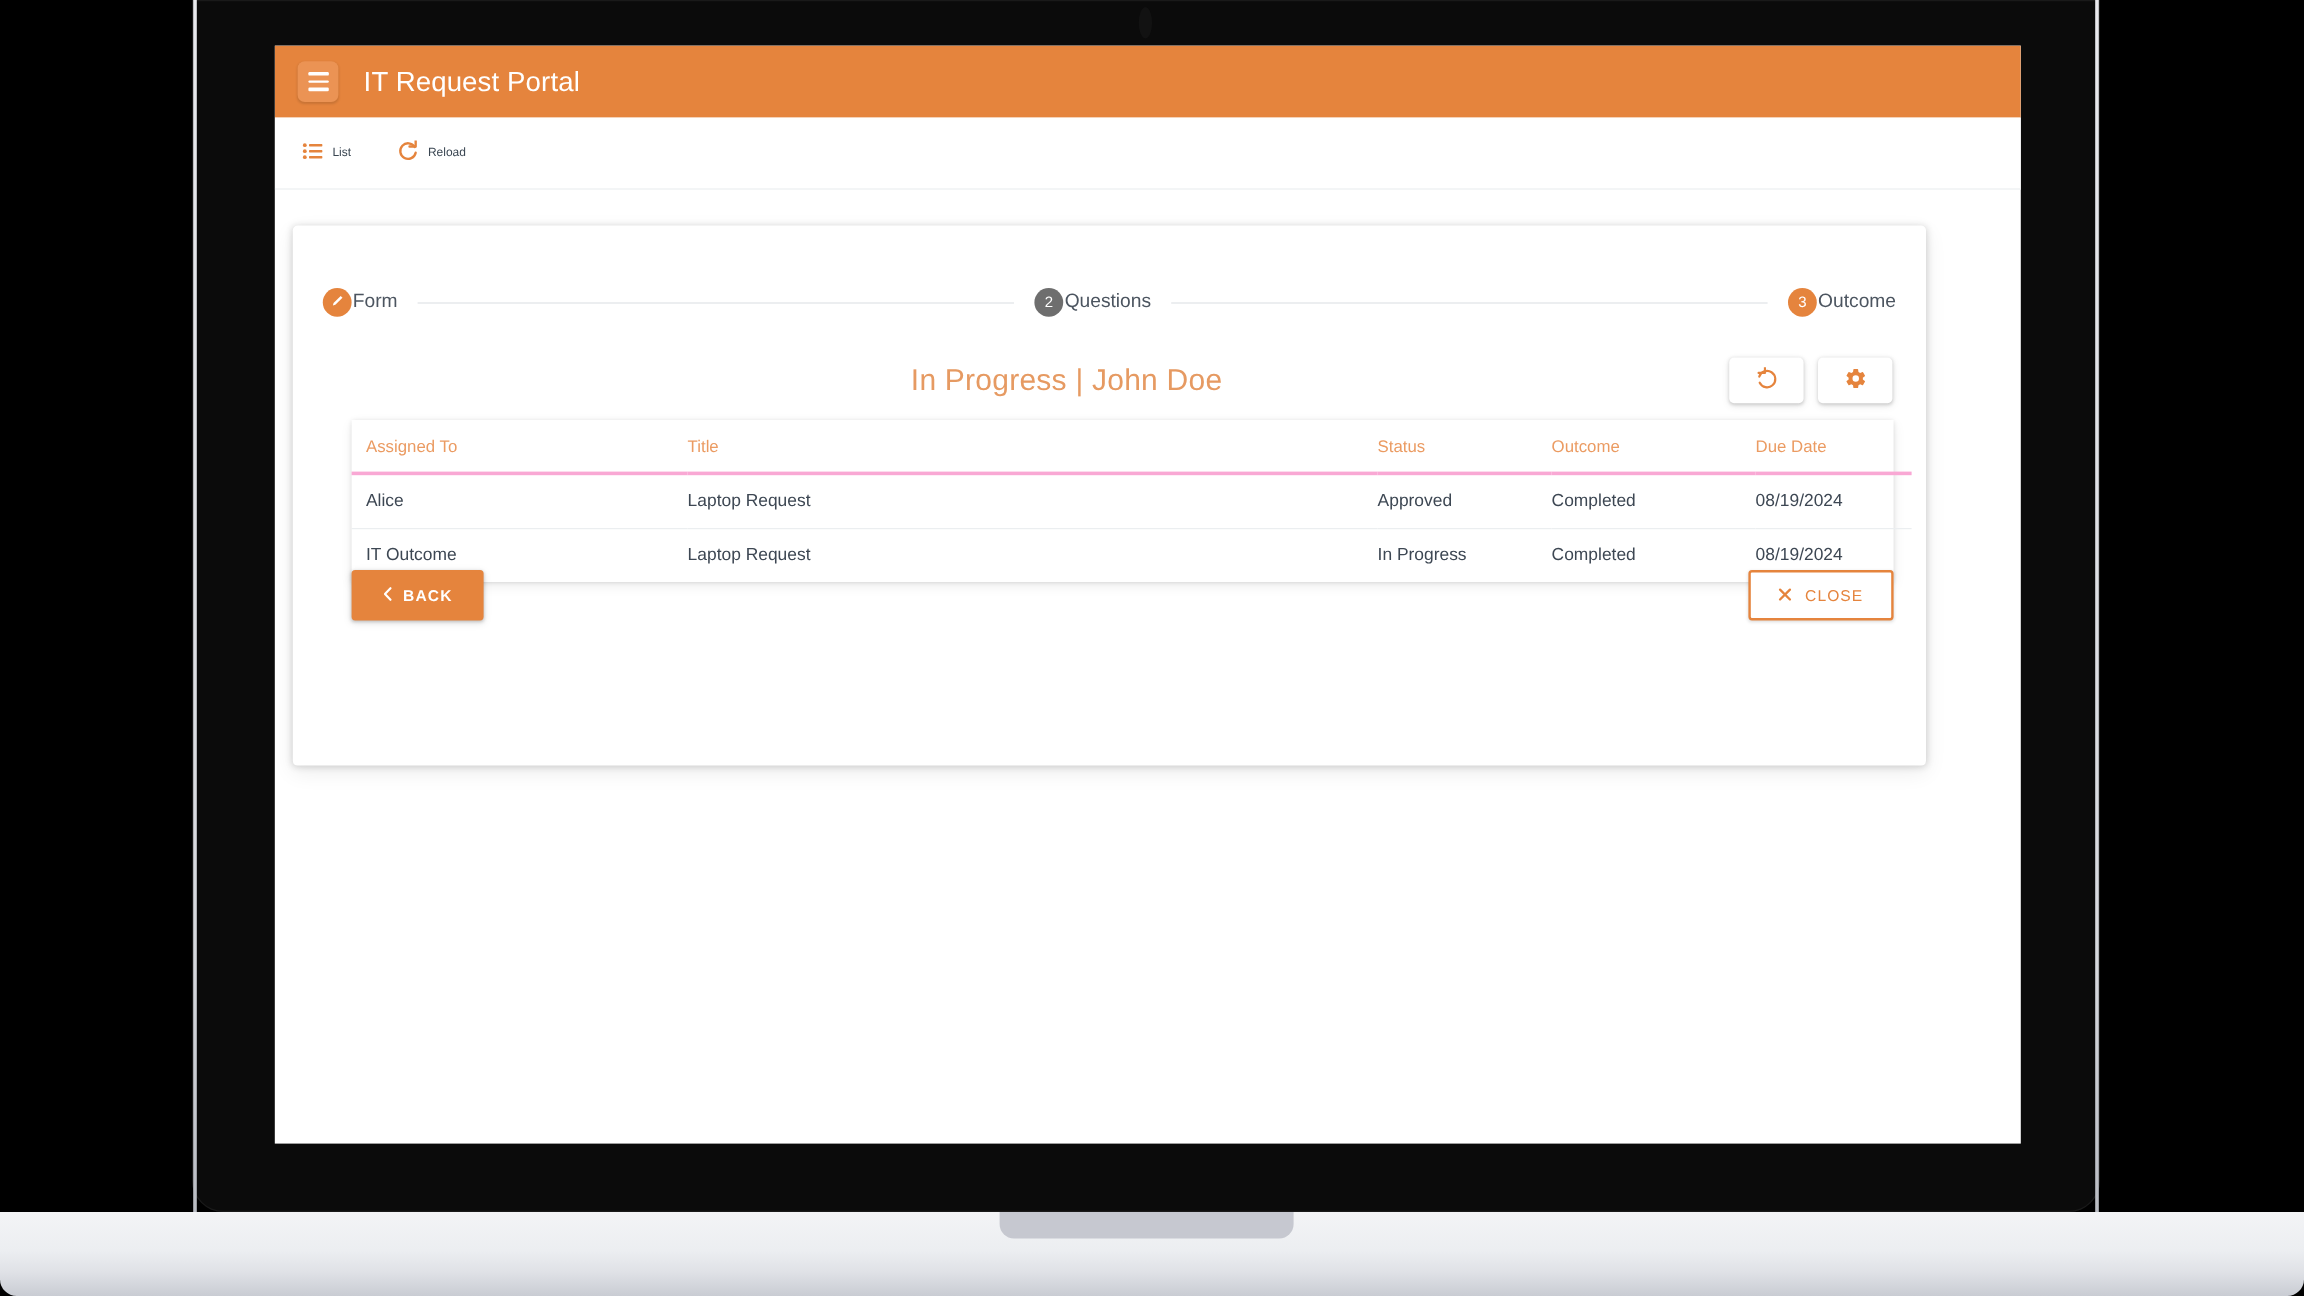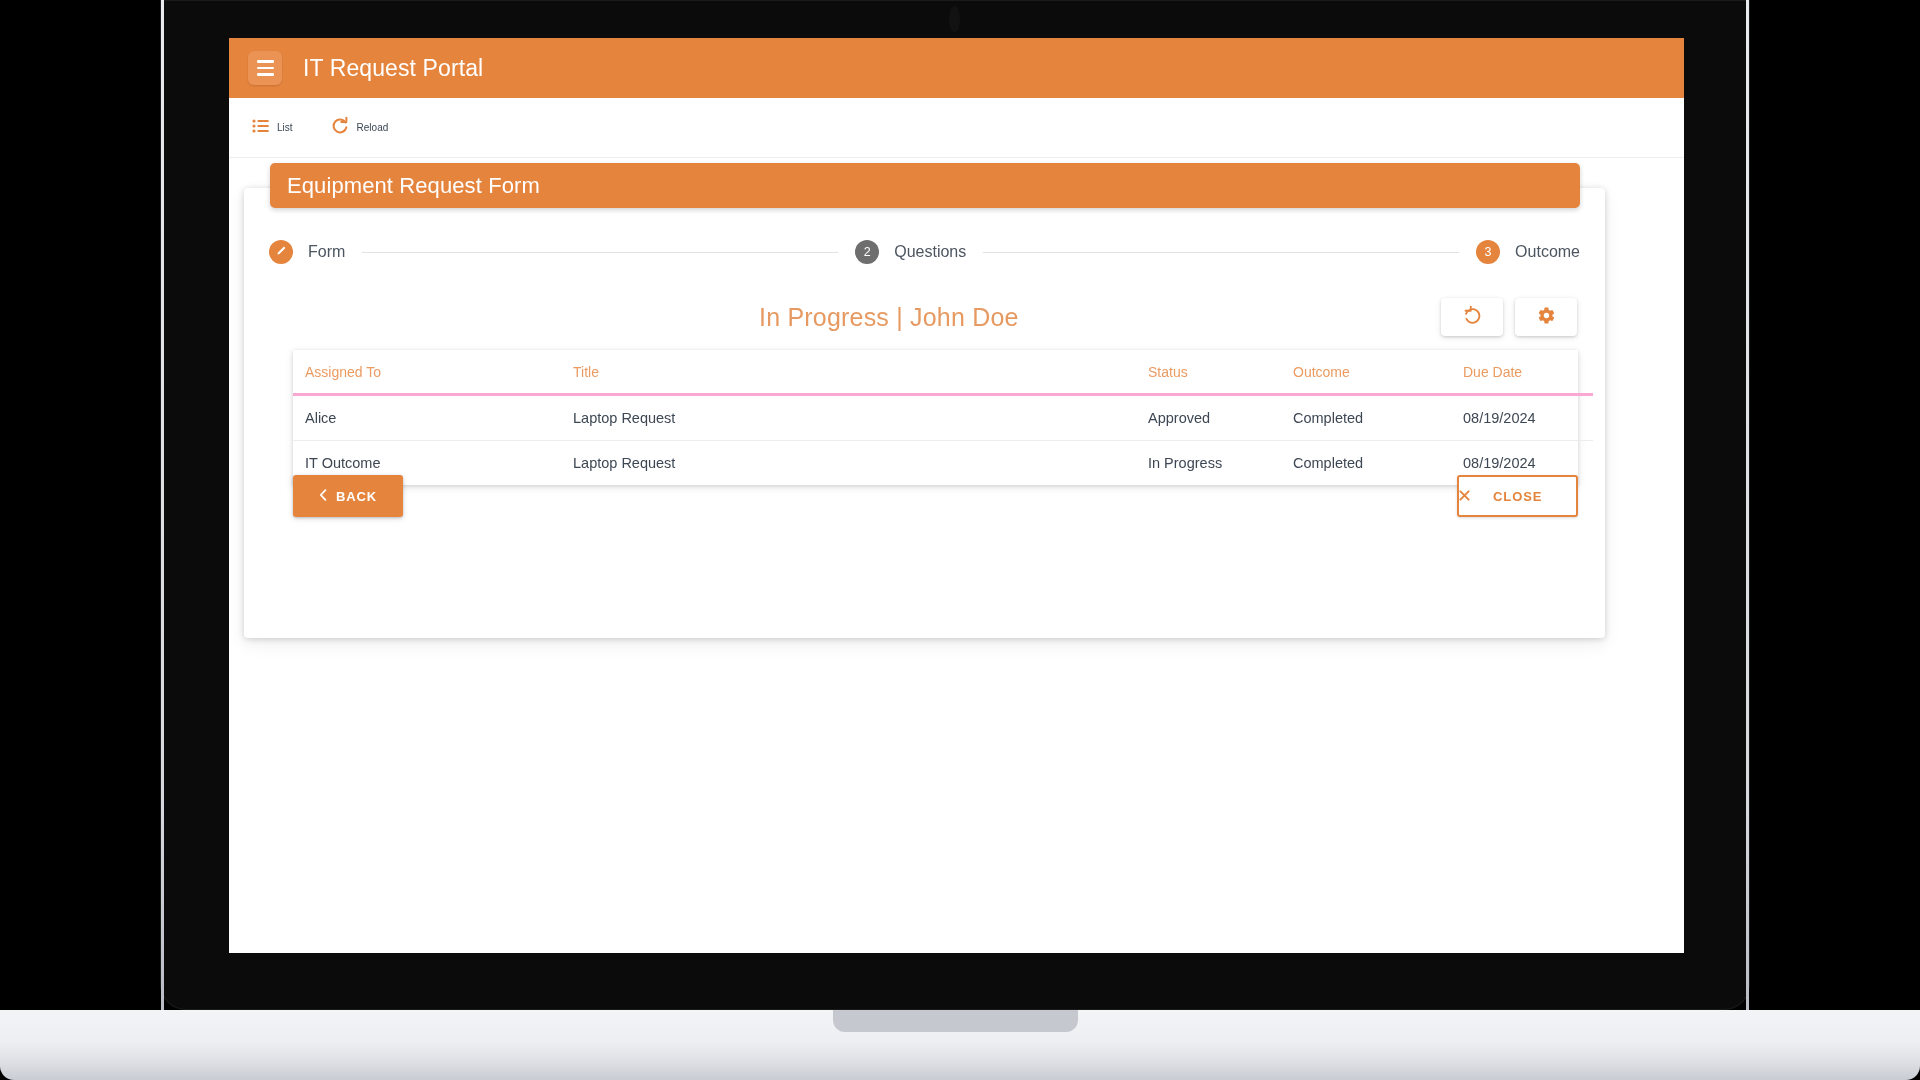--- a/index.html
+++ b/index.html
@@ -198,21 +198,21 @@
     left: 25px;
     top: 46px;
     width: 1311px;
     height: 36px;
     display: flex;
     align-items: center;
   }
   .step {
     display: flex;
     align-items: center;
-    gap: 15px;
+    gap: 1px;
     cursor: pointer;
     flex: 0 0 auto;
   }
   .step-bubble {
     width: 24px;
     height: 24px;
     border-radius: 50%;
     display: flex;
     align-items: center;
     justify-content: center;
@@ -344,26 +344,26 @@
     position: absolute;
     right: 0;
     top: 0;
     width: 121px;
     height: 42px;
     background: #ffffff;
     border: 2px solid #e5843d;
     border-radius: 3px;
     color: #e5843d;
     font-size: 13px;
-    font-weight: bold;
+    font-weight: normal;
     letter-spacing: .9px;
     display: flex;
     align-items: center;
-    justify-content: flex-start;
-    gap: 23px;
+    justify-content: center;
+    gap: 11px;
     cursor: pointer;
     box-shadow: 0 1px 3px rgba(0,0,0,.14);
   }
 </style>
 </head>
 <body>
 
 <div class="stage">
 
   <div class="laptop-lid"></div>
@@ -405,23 +405,20 @@
             <path d="M16.2 6.1 A7.2 7.2 0 1 0 17.1 11.4" stroke="#e5843d" stroke-width="2.2" fill="none" stroke-linecap="round"></path>
             <path d="M11.4 5.6 L17.1 5.6 L17.1 0.2" stroke="#e5843d" stroke-width="2.2" fill="none" stroke-linecap="round" stroke-linejoin="round"></path>
           </svg>
         </span>
         <span class="lbl">Reload</span>
       </button>
     </div>
 
   </div>
 
-  <div class="form-banner">
-    <span class="txt">Equipment Request Form</span>
-  </div>
 
   <div class="card">
 
     <div class="stepper">
 
       <div class="step">
         <div class="step-bubble active">
           <span>
             <svg width="13" height="13" viewBox="0 0 14 14">
               <path d="M2.6 11.4 L3.2 9.2 L9.6 2.8 L11.2 4.4 L4.8 10.8 Z" fill="#ffffff"></path>

